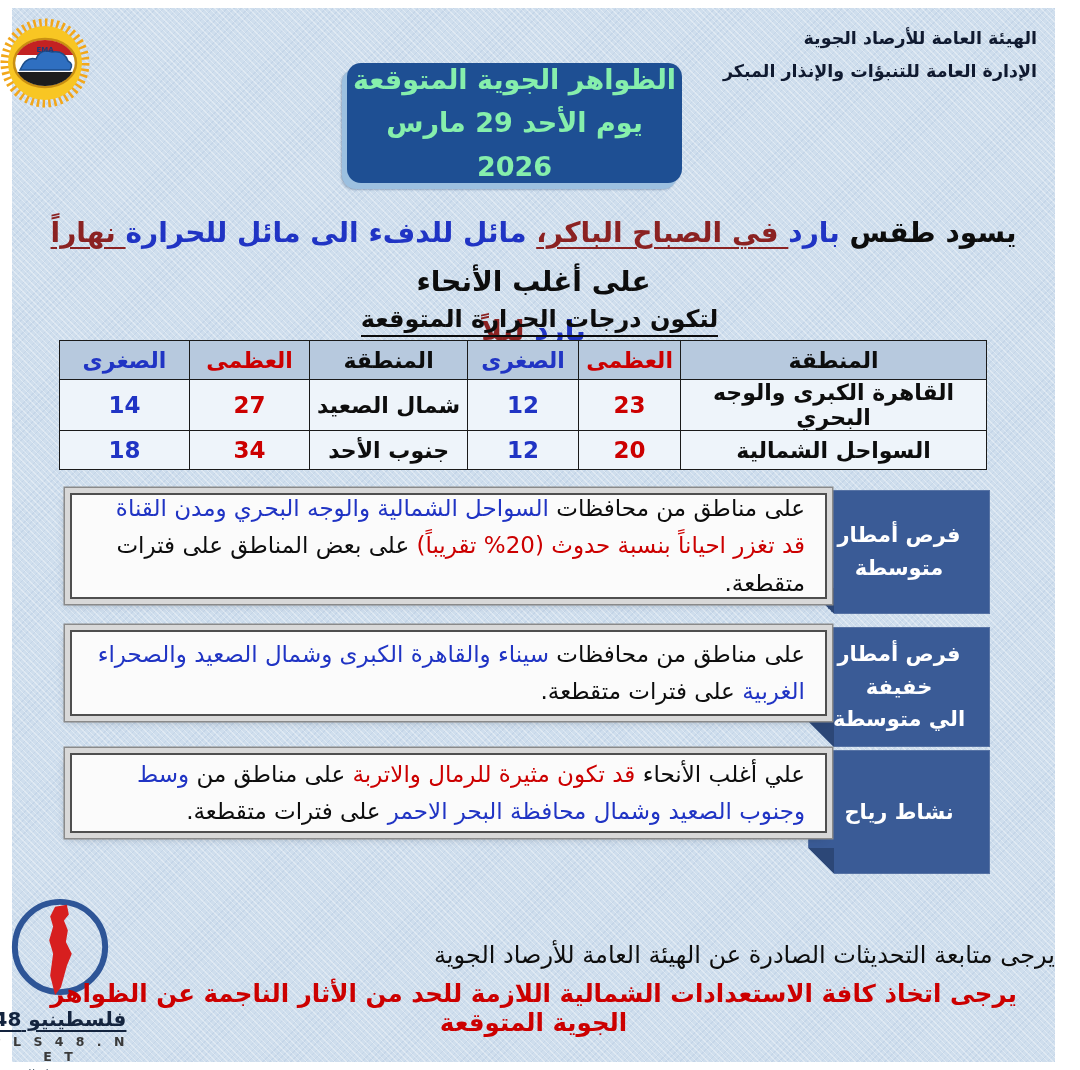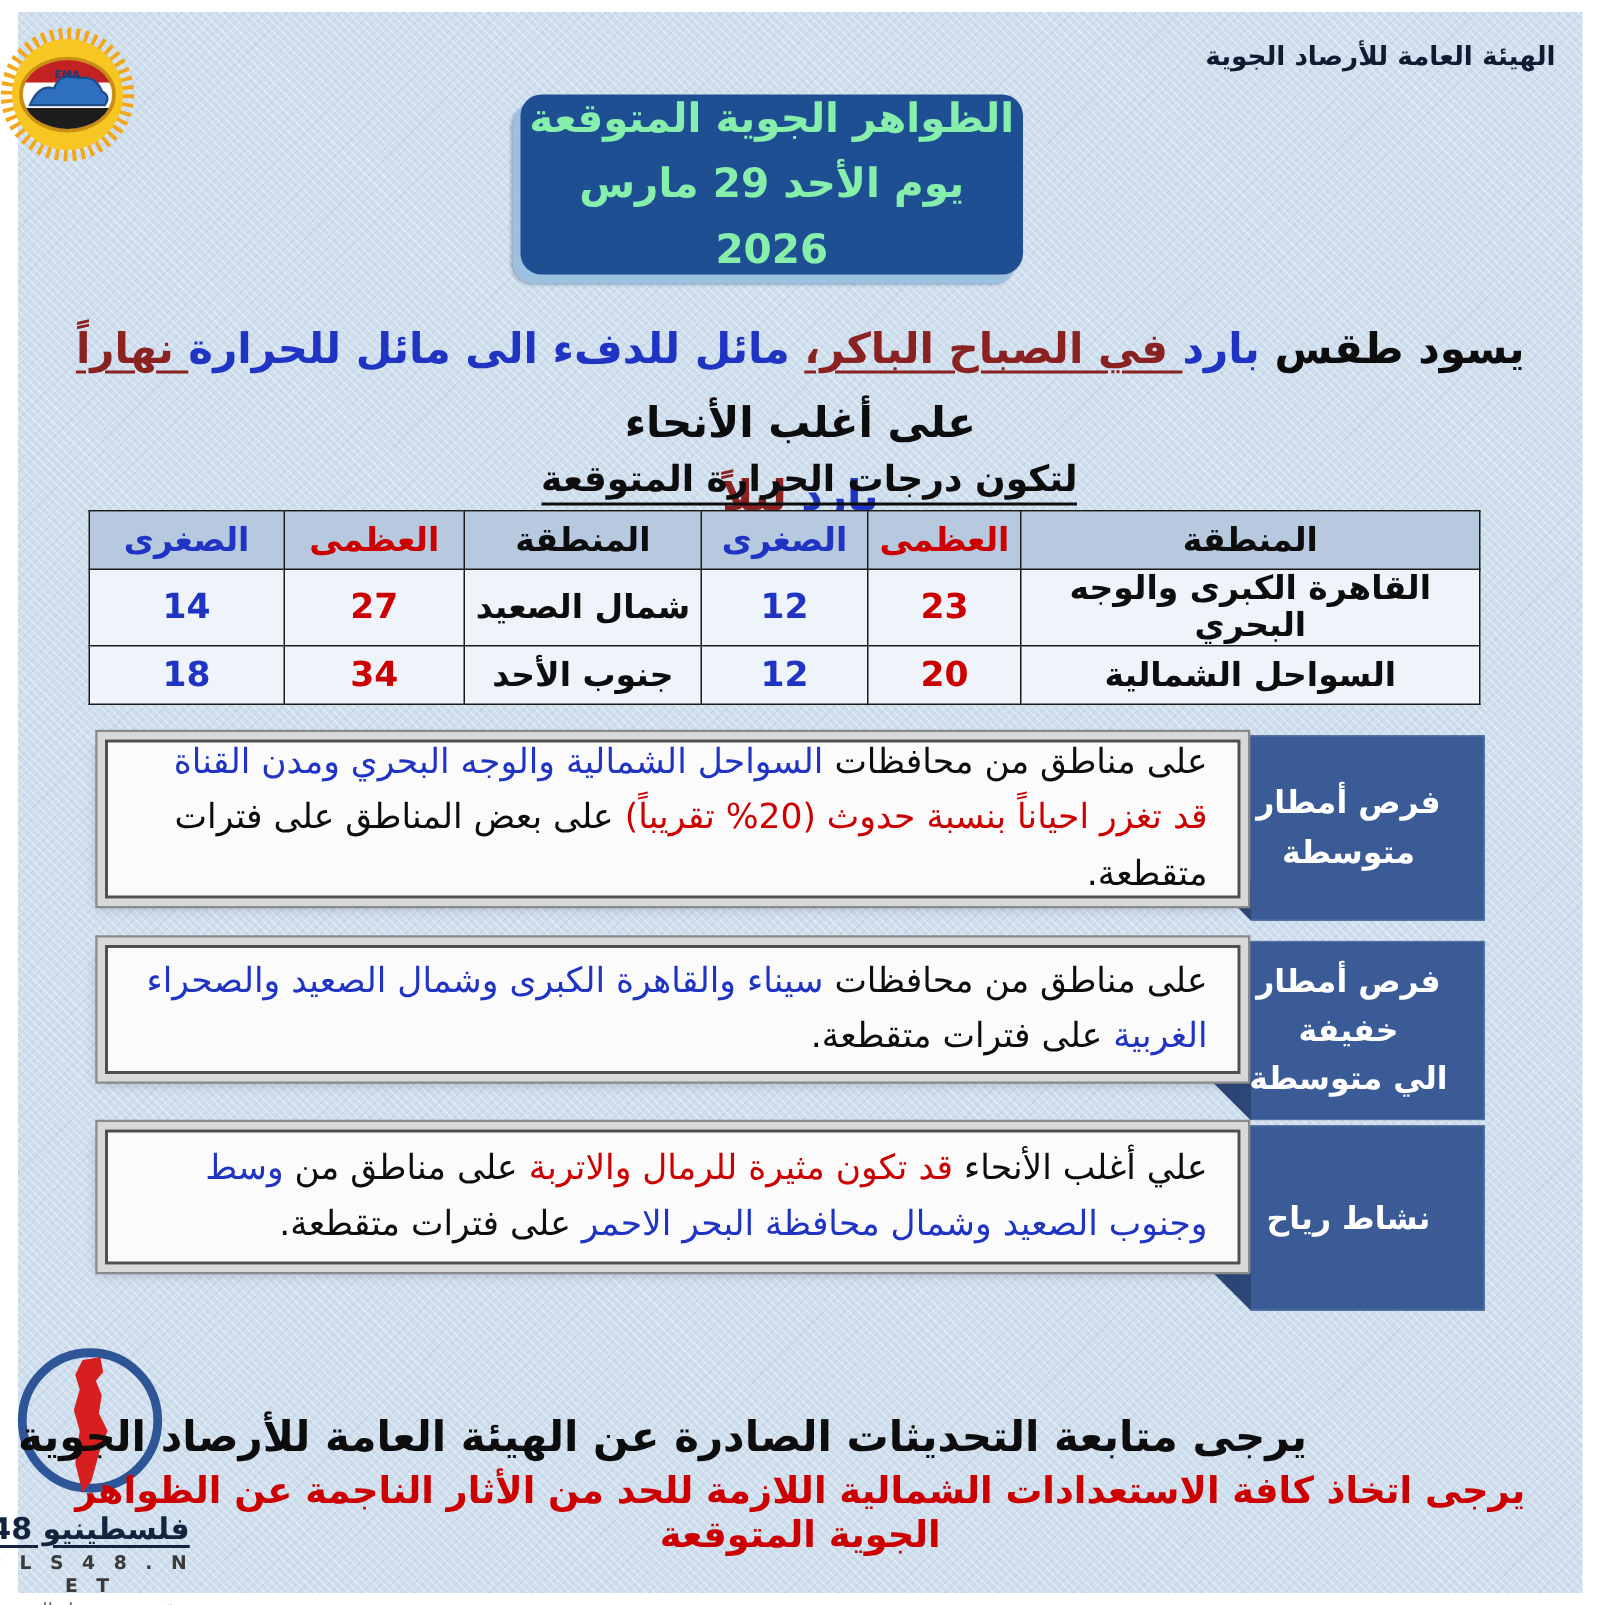--- a/index.html
+++ b/index.html
@@ -82,26 +82,26 @@
   }
   .tab::after {
     content:""; position:absolute; left:0; bottom:0;
     width:26px; height:26px;
     background:linear-gradient(45deg, #b9c9dd 50%, #2c4777 50%);
   }
   .row1 .wbox { top:485px; height:106px; }
   .row1 .tab  { top:482px; height:124px; }
   .row2 .wbox { top:622px; height:86px;  }
   .row2 .tab  { top:619px; height:120px; }
-  .row3 .wbox { top:745px; height:90px;  }
+  .row3 .wbox { top:745px; height:80px;  }
   .row3 .tab  { top:742px; height:124px; }
   
   .footer-line1 {
-    position:absolute; top:933px; right:0; left:0; text-align:left;
-    font-weight:bold; font-size:28px; color:#0d0d0d;
+    position:absolute; top:933px; right:0; left:0; text-align:right;
+    font-weight:normal; font-size:24px; color:#0d0d0d;
   }
   .footer-line2 {
     position:absolute; top:971px; right:0; left:0; text-align:center;
     font-weight:bold; font-size:24.5px; color:#cc0000;
   }
   .watermark { position:absolute; top:885px; right:920px; width:150px; text-align:center; }
   .watermark .wm-name { font-size:20px; font-weight:bold; color:#14243e; text-decoration:underline; text-underline-offset:4px; margin-top:2px; }
   .watermark .wm-site { font-size:12.5px; font-weight:bold; color:#3a3a3a; letter-spacing:4px; margin-top:3px; }
   .watermark .wm-tagline { font-size:13px; color:#5a6a7a; margin-top:3px; }
 </style>
@@ -123,20 +123,21 @@
           <rect x="30" y="26" width="70" height="15" fill="#c32222"></rect>
           <rect x="30" y="58" width="70" height="16" fill="#1d1d1d"></rect>
           <path d="M40,56 Q46,42 56,45 Q60,34 72,38 Q84,36 88,47 Q94,50 90,56 Z" fill="#2f6fc0" stroke="#1d4e8a" stroke-width="1.5"></path>
         </g>
         <text x="65" y="38" text-anchor="middle" font-size="7" font-weight="bold" fill="#1d3c7a">EMA</text>
       </svg>
     </div>
 
     <div class="agency">
       <div>الهيئة العامة للأرصاد الجوية</div>
+      <div>الإدارة العامة للتنبؤات والإنذار المبكر</div>
     </div>
 
     <div class="title-box">
       <div>الظواهر الجوية المتوقعة</div>
       <div>يوم الأحد 29 مارس 2026</div>
     </div>
 
     <div class="summary">
       <span class="c-black">يسود طقس </span><span class="c-blue">بارد</span><span class="c-maroon u"> في الصباح الباكر،</span><span class="c-blue"> مائل للدفء الى مائل للحرارة</span><span class="c-maroon u"> نهاراً </span><span class="c-black">على أغلب الأنحاء</span>
       <br>

